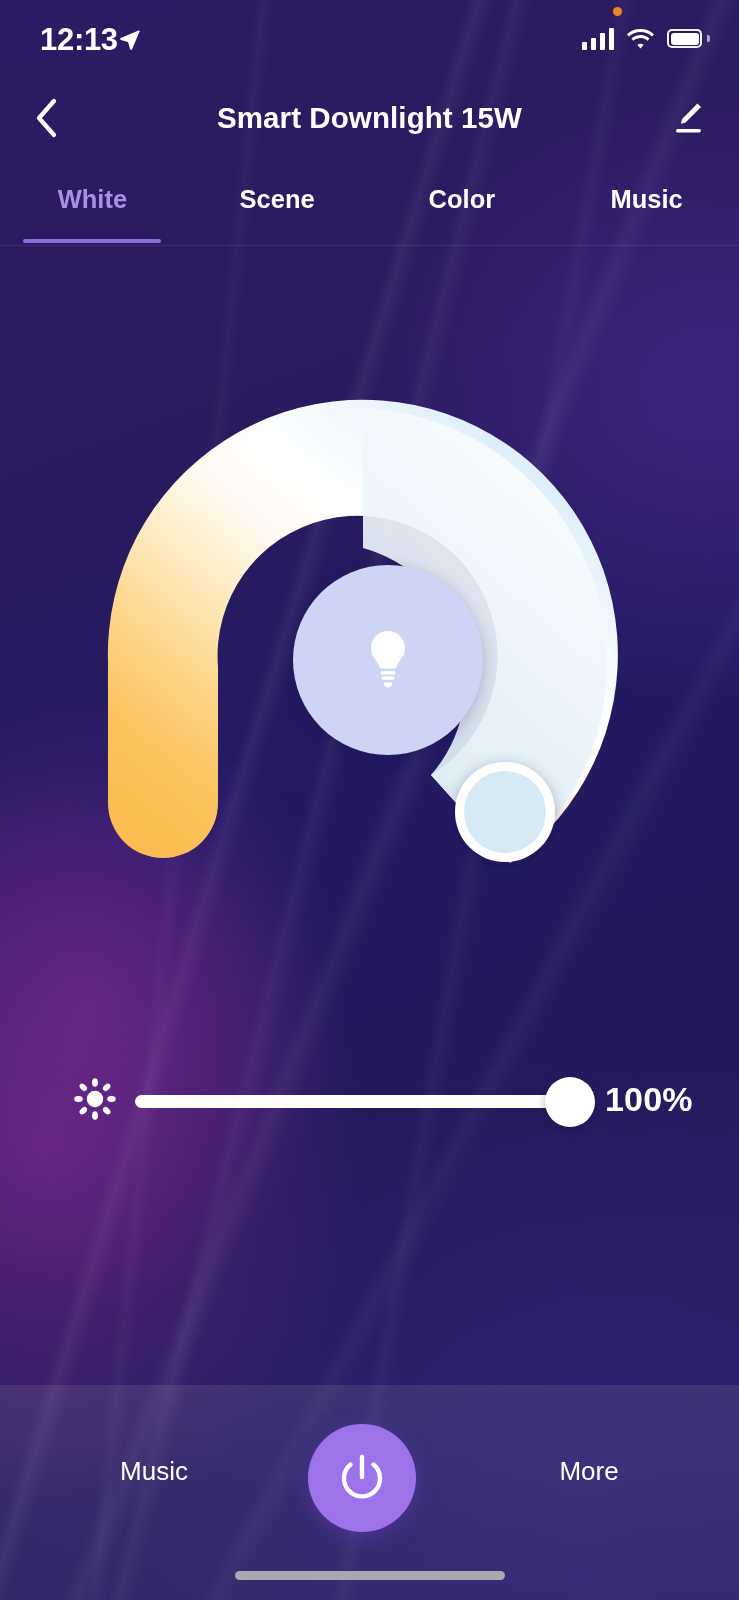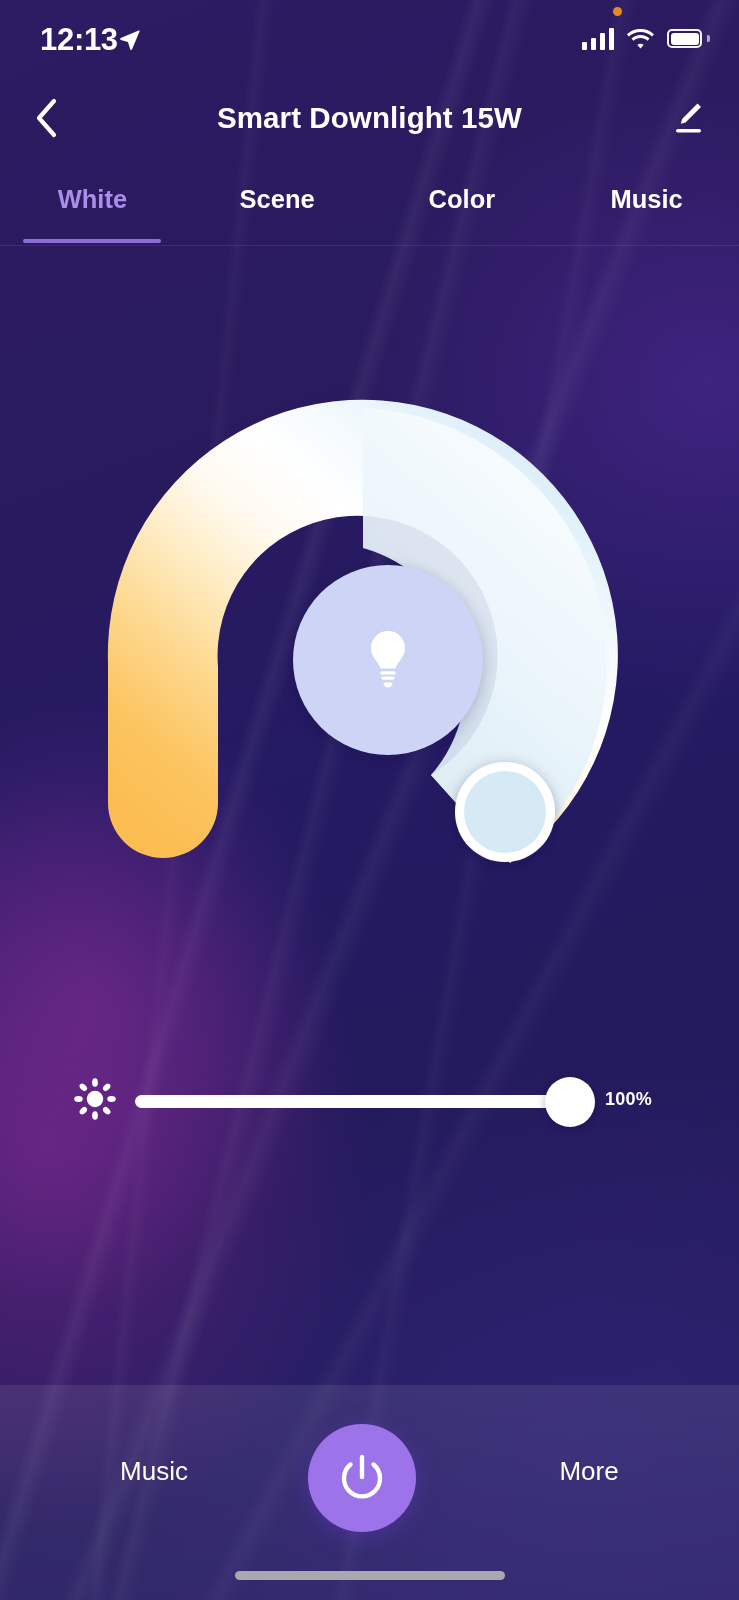--- a/index.html
+++ b/index.html
@@ -139,21 +139,21 @@
     background:#ffffff; border-radius:7px; cursor:pointer;
   }
   .slider-thumb {
     position:absolute; left:545px; top:8.5px; width:50px; height:50px;
     background:#ffffff; border-radius:50%; cursor:pointer;
     box-shadow:0 2px 8px rgba(20,8,50,0.30);
   }
   .slider-value {
     position:absolute; left:605px; top:0; height:62px;
     display:flex; align-items:center;
-    color:#ffffff; font-size:18px; font-weight:700; letter-spacing:0.2px;
+    color:#ffffff; font-size:34px; font-weight:700; letter-spacing:0.2px;
   }
 
   
   .bottom-bar {
     position:absolute; left:0; bottom:0; width:739px; height:215px;
     background:linear-gradient(180deg, rgba(255,255,255,0.085) 0%, rgba(255,255,255,0.060) 55%, rgba(255,255,255,0.045) 100%);
     z-index:20;
   }
   .bb-btn {
     position:absolute; top:56px; height:60px;

